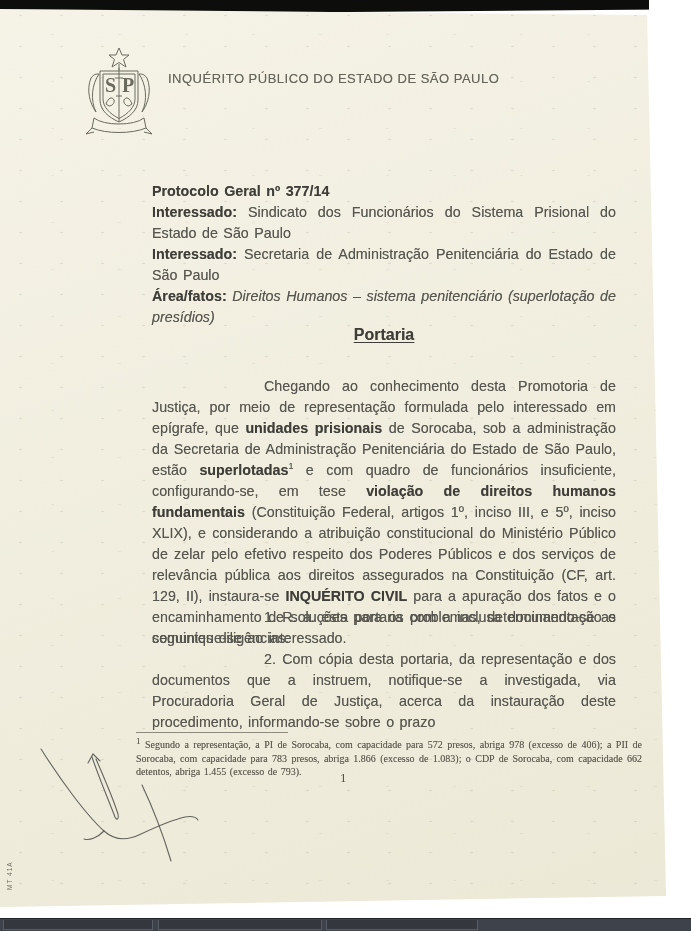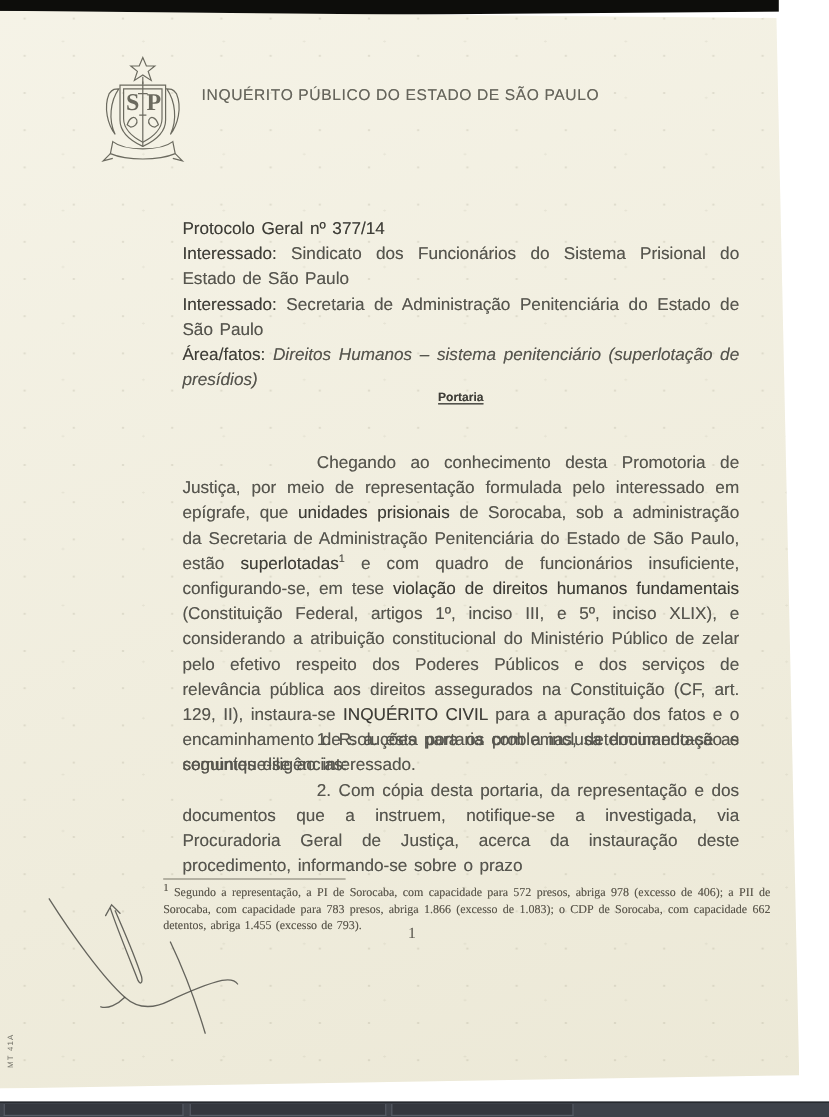--- a/index.html
+++ b/index.html
@@ -19,21 +19,21 @@
     position:absolute;inset:0;
     clip-path:polygon(0px 9px, 647px 15px, 666px 896px, 0px 907px);
     background-color:#f2efdf;
     background-image:
       radial-gradient(rgba(110,104,78,.14) 1px, transparent 1.4px),
       radial-gradient(rgba(110,104,78,.09) 1px, transparent 1.4px),
       linear-gradient(160deg, rgba(255,255,255,.25), rgba(190,183,150,.12));
     background-size:41px 31px, 67px 47px, 100% 100%;
     background-position:0 0, 19px 11px, 0 0;
   }
-  .b{font-weight:normal;color:#3e3d37;}
+  .b{font-weight:bold;color:#3e3d37;}
   .i{font-style:italic;}
   sup{font-size:9px;line-height:0;vertical-align:super;}
 
   .logo{position:absolute;left:72px;top:44px;width:94px;height:100px;}
 
   .org-line{
     position:absolute;left:168px;top:71px;width:460px;
     font-size:13px;letter-spacing:.5px;color:#66655c;
     text-shadow:0 0 .4px rgba(102,101,92,.6);
   }
@@ -45,21 +45,21 @@
     text-shadow:0 0 .4px rgba(74,73,66,.55);
   }
 
   .textcol{position:absolute;left:152px;width:464px;}
 
   .protocol{top:181px;font-size:14.3px;line-height:21px;text-align:justify;}
   .protocol p{margin:0;}
 
   .portaria{
     position:absolute;left:152px;top:326px;width:464px;text-align:center;
-    font-size:10px;font-weight:bold;color:#3e3d37;
+    font-size:16px;font-weight:bold;color:#3e3d37;
     text-shadow:0 0 .4px rgba(62,61,55,.5);
   }
   .portaria span{text-decoration:underline;text-underline-offset:2px;}
 
   .bodytext{font-size:14.3px;line-height:21px;text-align:justify;}
   .bodytext p{margin:0;text-indent:112px;}
   .para1{top:376px;}
   .items{top:607px;}
 
   .bodytext, .protocol{

